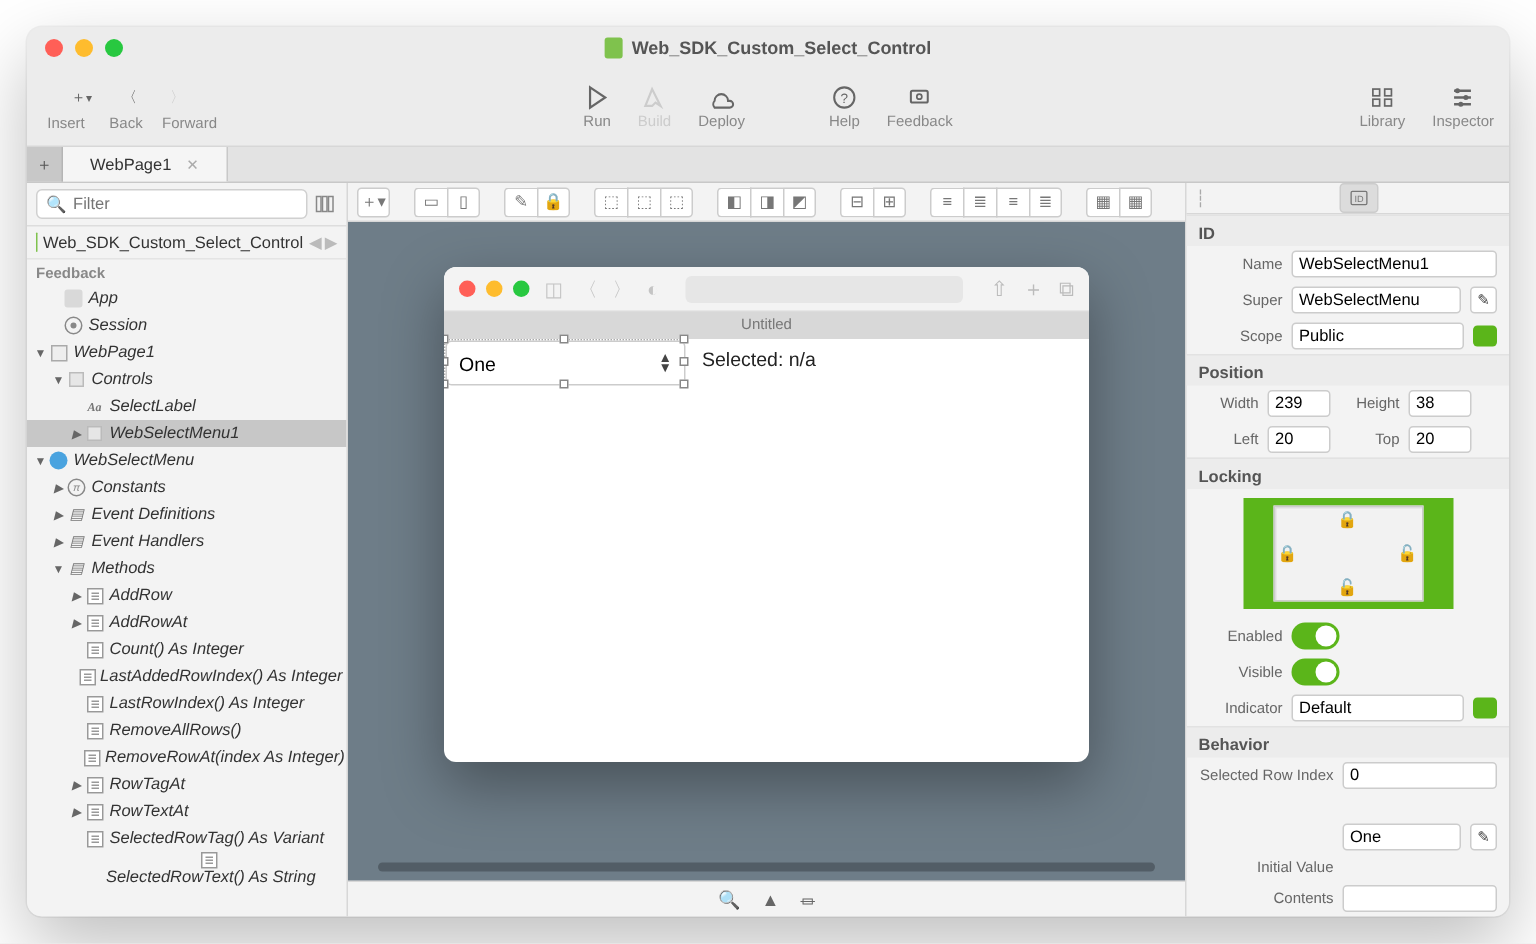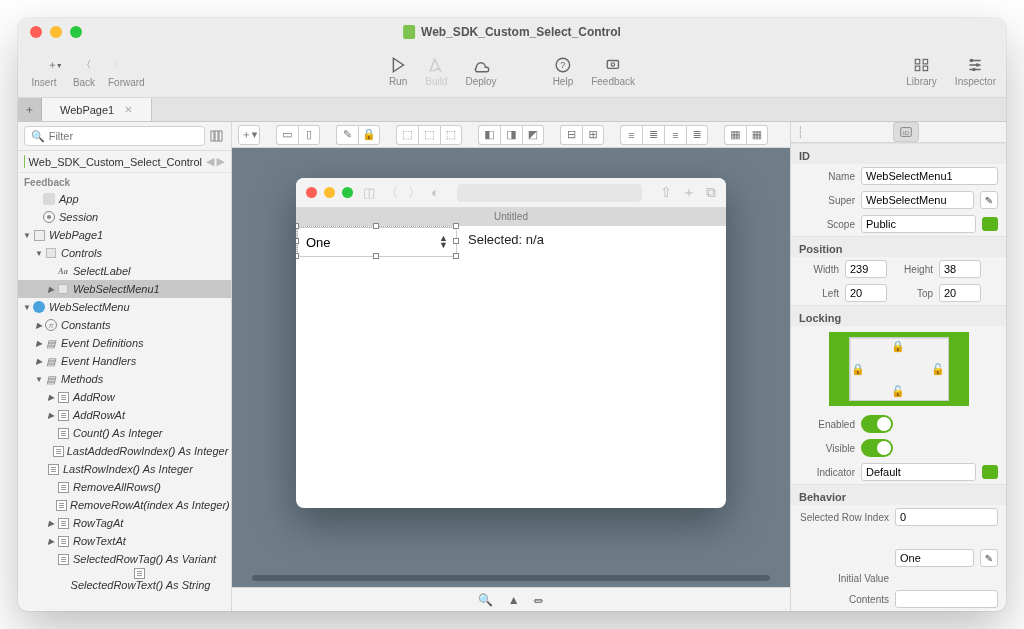--- a/index.html
+++ b/index.html
@@ -327,21 +327,21 @@
               <span class="ic-method"></span>
             </span>
             <span>Count() As Integer</span>
           </div>
         <div class="node" style="padding-left:38px;justify-content:center;">
             <span class="nic">
               <span class="ic-method"></span>
             </span>
             <span>LastAddedRowIndex() As Integer</span>
           </div>
-        <div class="node" style="padding-left:28px;">
+        <div class="node" style="padding-left:38px;">
             <span class="nic">
               <span class="ic-method"></span>
             </span>
             <span>LastRowIndex() As Integer</span>
           </div>
         <div class="node" style="padding-left:38px;">
             <span class="nic">
               <span class="ic-method"></span>
             </span>
             <span>RemoveAllRows()</span>

